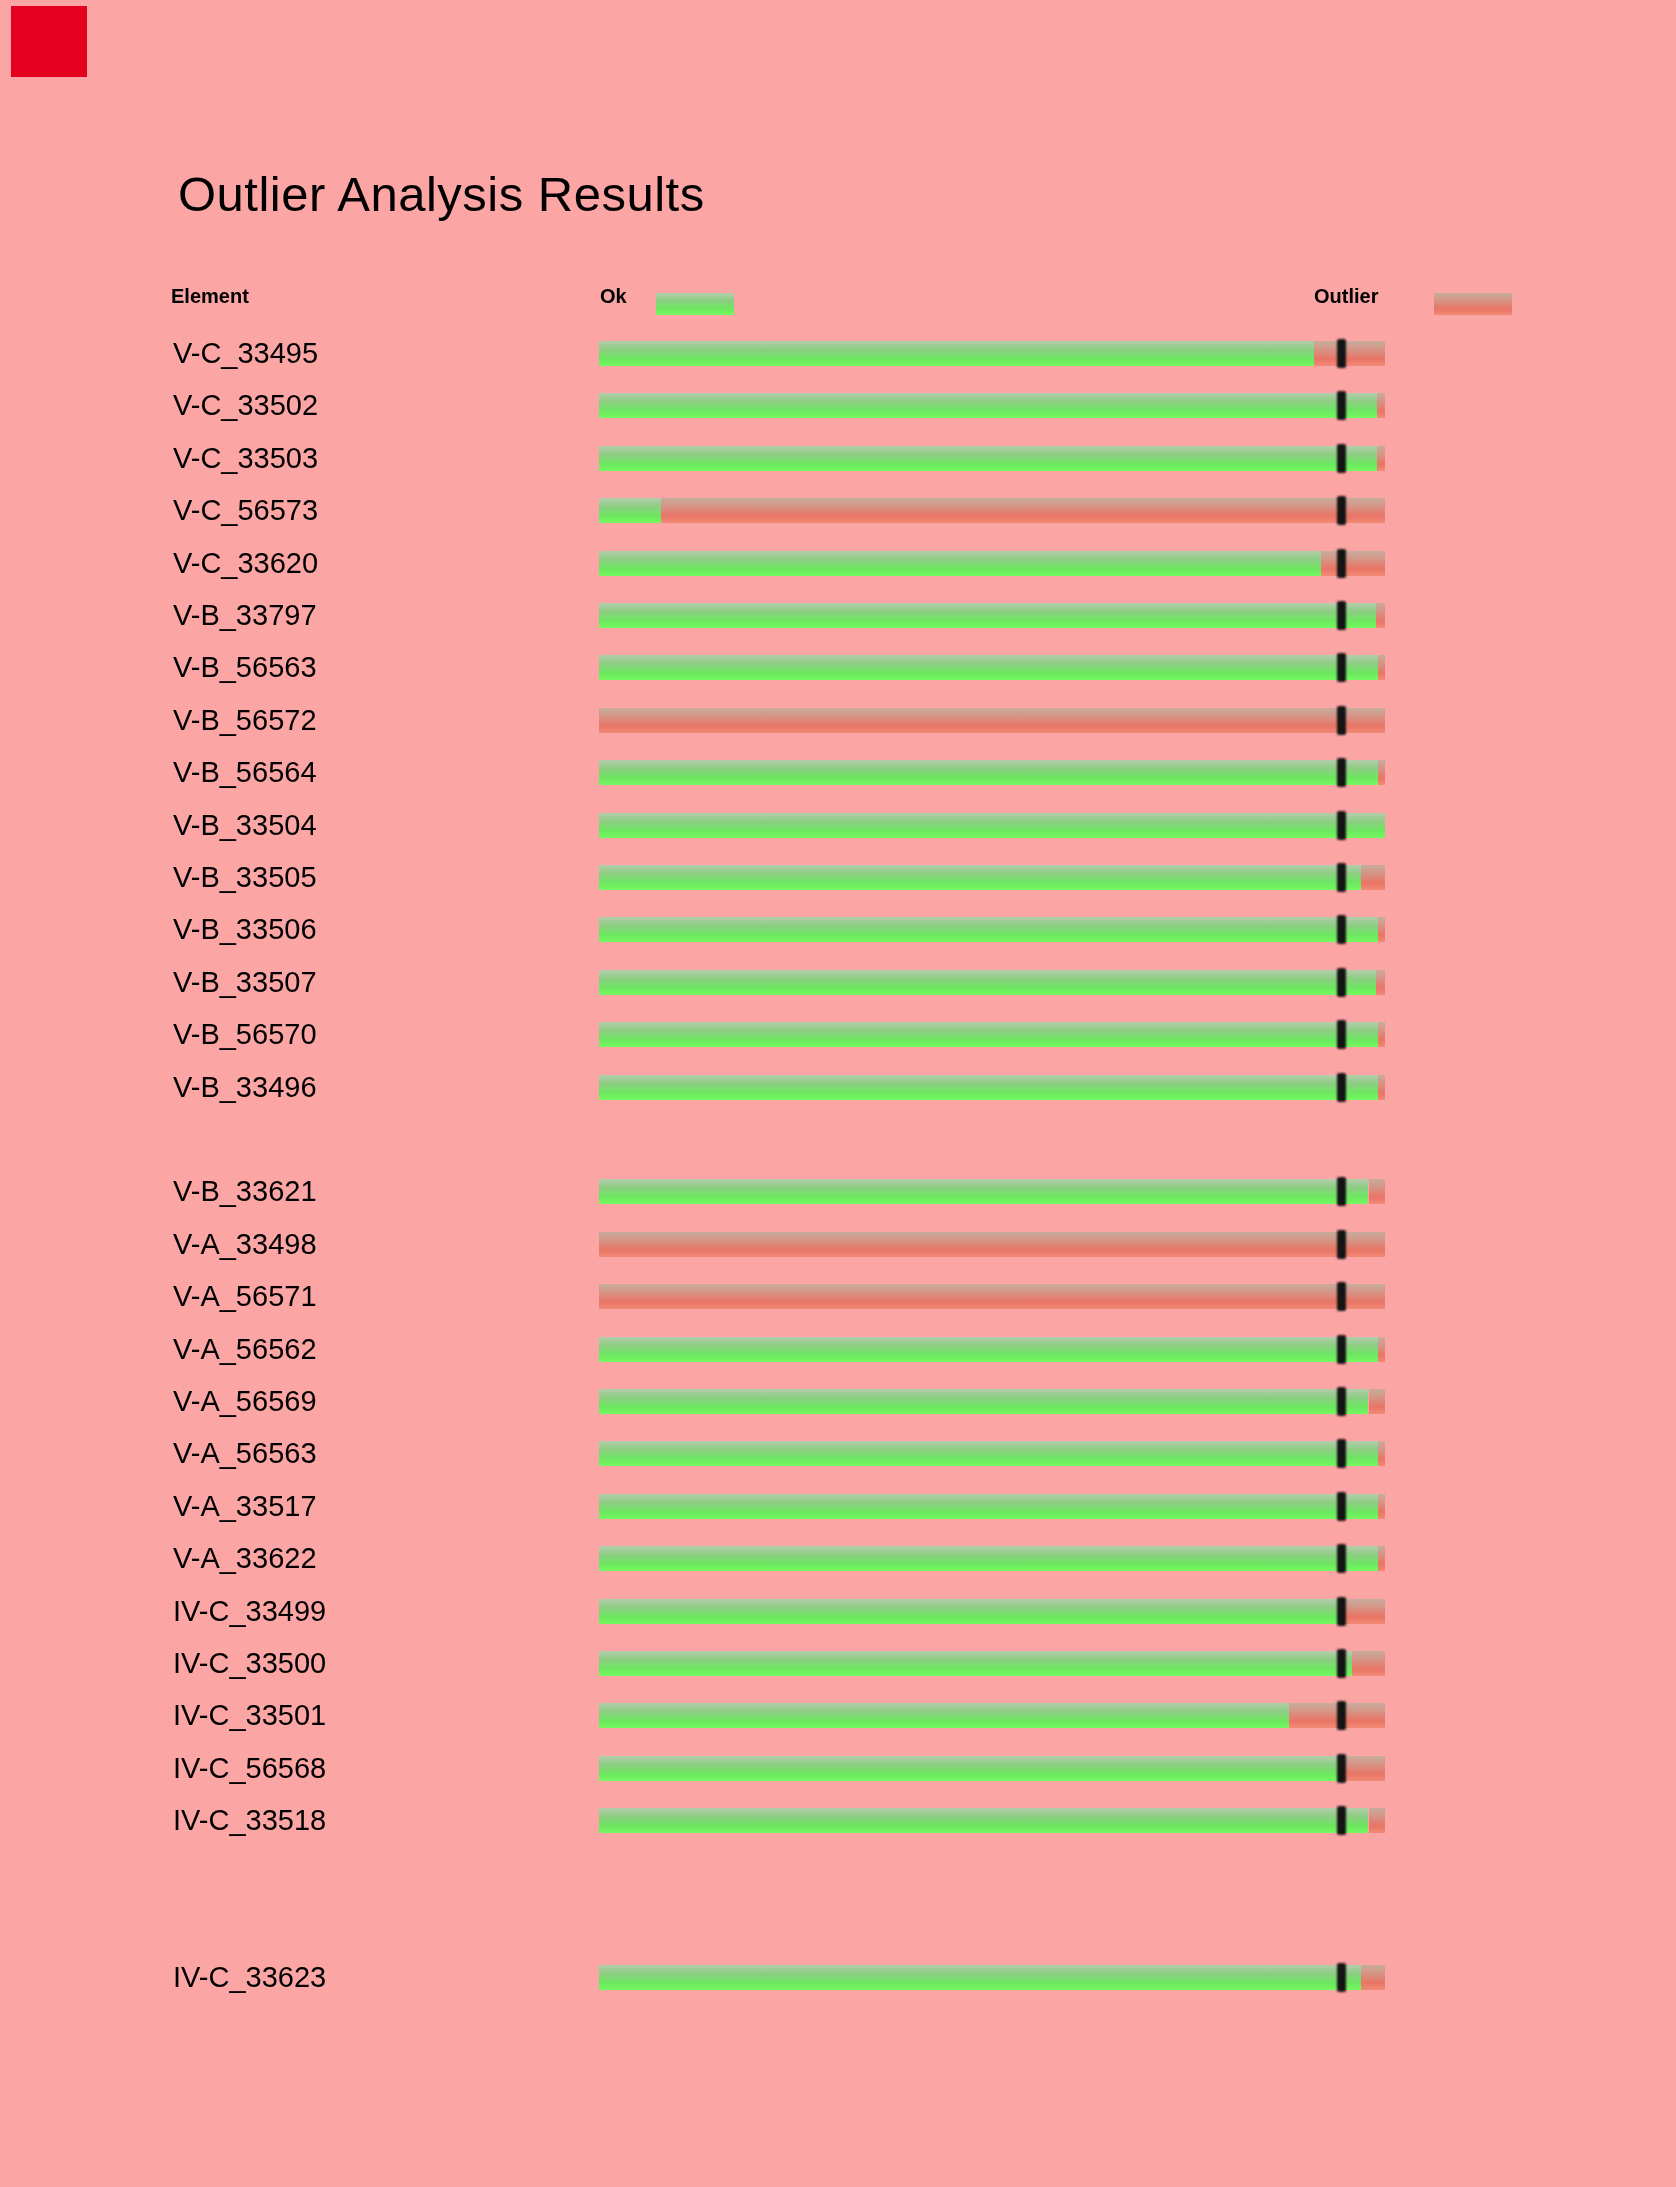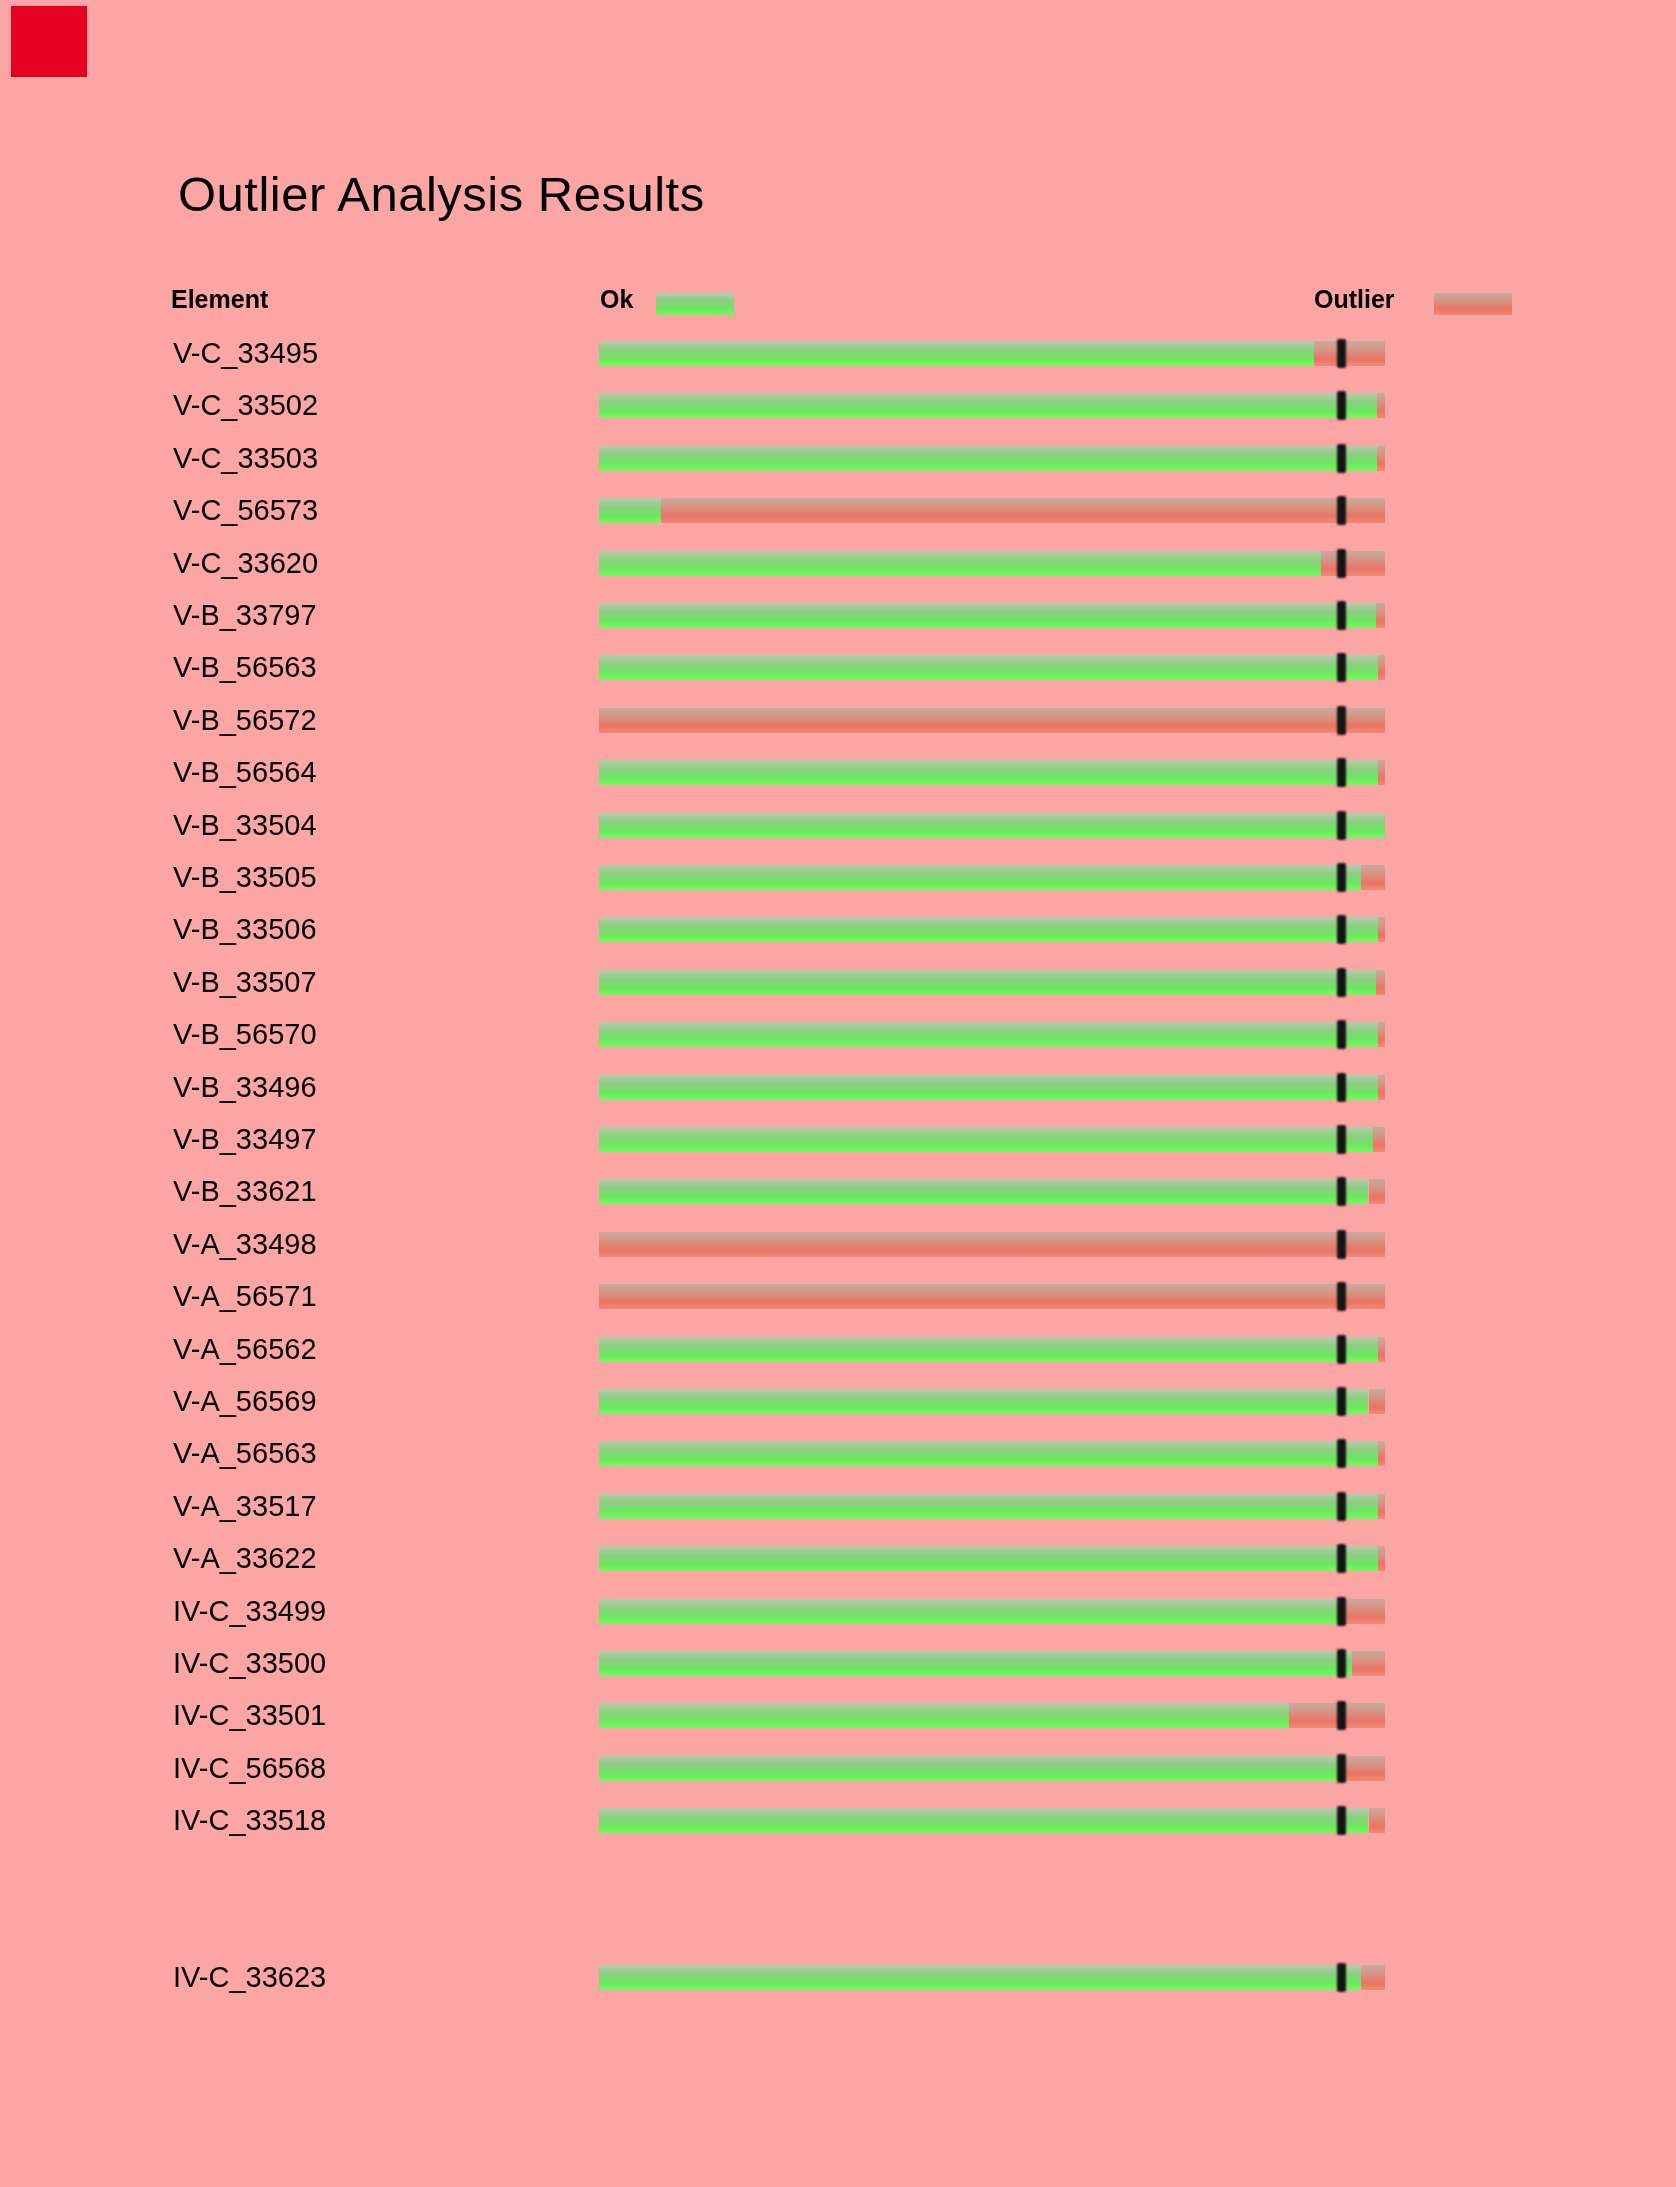--- a/index.html
+++ b/index.html
@@ -28,21 +28,21 @@
     font-size: 49px;
     font-weight: 400;
     color: #000000;
     letter-spacing: 0.5px;
     white-space: nowrap;
   }
 
   .hdr {
     position: absolute;
     top: 285px;
-    font-size: 25px;
+    font-size: 20px;
     font-weight: 700;
     color: #000000;
     white-space: nowrap;
   }
   .hdr-element { left: 171px; }
   .hdr-ok { left: 600px; }
   .hdr-outlier { left: 1314px; }
 
   .legend-swatch {
     position: absolute;
@@ -244,28 +244,20 @@
         </div>
       </div>
       <div class="row" style="top: 734px;">
         <div class="row-label">V-B_33496</div>
         <div class="bar">
           <div class="seg seg-ok grad-ok" style="width: 99.1%;"></div>
           <div class="seg seg-outlier grad-outlier" style="width: 0.9%;"></div>
           <div class="tick" style="left: calc(94.5% - 4.4px);"></div>
         </div>
       </div>
-      <div class="row" style="top: 786px;">
-        <div class="row-label">V-B_33497</div>
-        <div class="bar">
-          <div class="seg seg-ok grad-ok" style="width: 98.5%;"></div>
-          <div class="seg seg-outlier grad-outlier" style="width: 1.5%;"></div>
-          <div class="tick" style="left: calc(94.5% - 4.4px);"></div>
-        </div>
-      </div>
       <div class="row" style="top: 838px;">
         <div class="row-label">V-B_33621</div>
         <div class="bar">
           <div class="seg seg-ok grad-ok" style="width: 97.9%;"></div>
           <div class="seg seg-outlier grad-outlier" style="width: 2.1%;"></div>
           <div class="tick" style="left: calc(94.5% - 4.4px);"></div>
         </div>
       </div>
       <div class="row" style="top: 891px;">
         <div class="row-label">V-A_33498</div>

